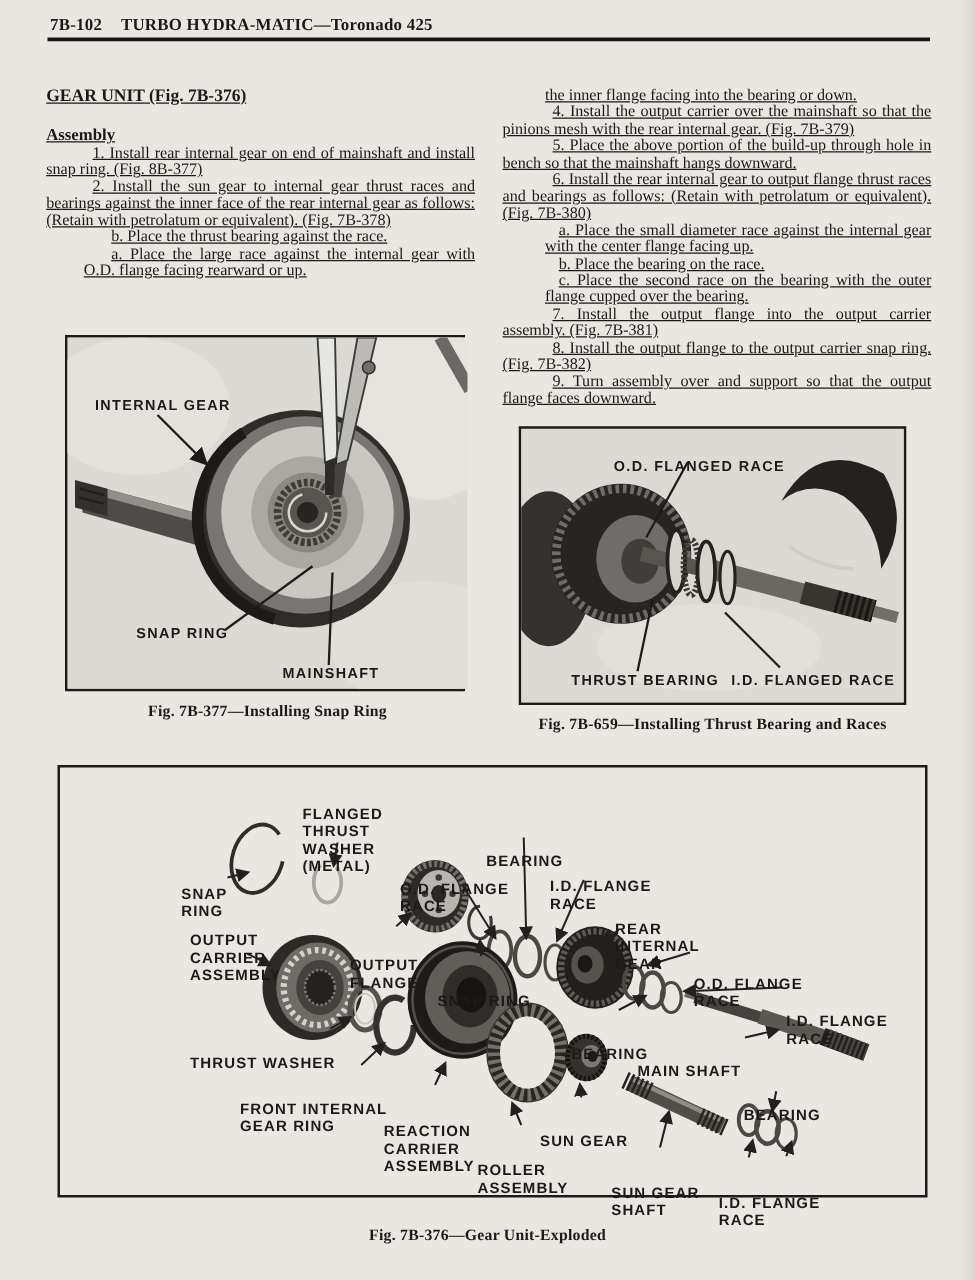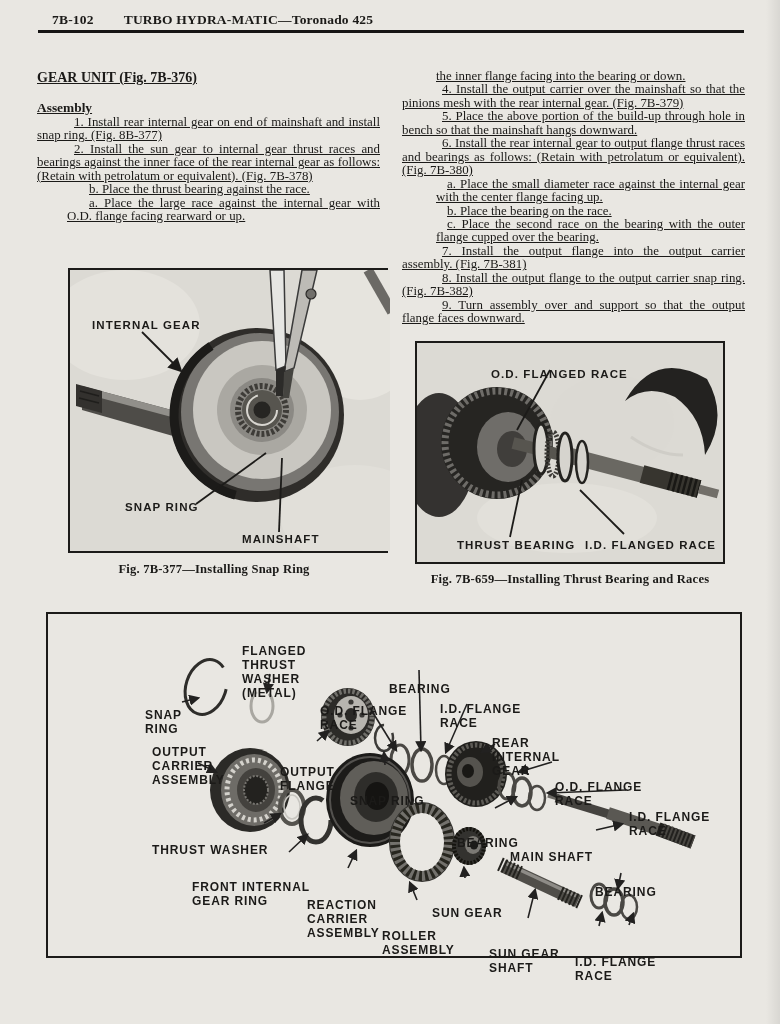--- a/index.html
+++ b/index.html
@@ -1,39 +1,39 @@
 <!DOCTYPE html>
 <html><head>
 <meta charset="utf-8">
 <style>
   html,body{margin:0;padding:0;background:#8a8a8a;}
   .page{position:relative;width:780px;height:1024px;background:#e9e7e2;overflow:hidden;
         font-family:"Liberation Serif", serif;color:#1b1a18;}
   .page::after{content:"";position:absolute;top:0;right:0;width:14px;height:100%;
         background:linear-gradient(to right, rgba(0,0,0,0), rgba(0,0,0,.07));pointer-events:none;}
   
-  .hdr{position:absolute;left:40px;top:12px;display:flex;gap:30px;
-       font-weight:bold;font-size:13.5px;letter-spacing:.2px;margin-left:12px;}
+  .hdr{position:absolute;left:40px;top:12px;display:flex;gap:15px;
+       font-weight:bold;font-size:13.5px;letter-spacing:.2px;}
   .rule{position:absolute;left:38px;top:30px;width:706px;height:2.6px;background:#161514;}
   
   .col{position:absolute;top:70px;width:343px;font-size:12.9px;line-height:13.45px;text-decoration:underline;}
   .col-left{left:37px;}
   .col-right{left:402px;}
   .col h3{margin:1px 0 17px;font-size:14px;}
   .col h4{margin:0 0 1px;font-size:13.4px;}
   .col p{margin:0;text-align:justify;}
   .step{text-indent:37px;}
   .sub{margin-left:30px !important;text-indent:22px;}
   .col-right .step{text-indent:40px;}
   .col-right .sub{margin-left:34px !important;text-indent:11px;}
   .cont{margin-left:34px !important;}
   
   .figbox{position:absolute;border:2px solid #1c1b19;background:#dcdad4;box-sizing:border-box;}
   .figbox svg{position:absolute;left:0;top:0;}
-  .fig377{left:68px;top:268px;width:320px;height:285px;padding-left:32px;}
+  .fig377{left:52px;top:268px;width:320px;height:285px;padding-left:32px;}
   .fig378{left:415px;top:341px;width:310px;height:223px;}
   .fig376{left:46px;top:612px;width:696px;height:346px;background:#e9e7e2;}
   .plabel{position:absolute;font-family:"Liberation Sans", sans-serif;font-weight:600;
           color:#1b1a18;white-space:pre-line;}
   .photo-label{font-size:11.5px;letter-spacing:1.1px;}
   .exp-label{font-size:12px;letter-spacing:.9px;line-height:1.18;margin-top:28px;}
   .caption{position:absolute;font-weight:bold;font-size:12.6px;text-align:center;letter-spacing:.2px;}
   .cap377{left:52px;top:562px;width:324px;}
   .cap378{left:405px;top:572px;width:330px;}
   .cap376{left:0;top:981px;width:780px;}
@@ -292,14 +292,15 @@
 ASSEMBLY</div>
     <div class="plabel exp-label" style="left:334px;top:287px">ROLLER
 ASSEMBLY</div>
     <div class="plabel exp-label" style="left:384px;top:264px">SUN GEAR</div>
     <div class="plabel exp-label" style="left:441px;top:305px">SUN GEAR
 SHAFT</div>
     <div class="plabel exp-label" style="left:547px;top:243px">BEARING</div>
     <div class="plabel exp-label" style="left:527px;top:313px">I.D. FLANGE
 RACE</div>
   </figure>
+  <div class="caption cap376">Fig. 7B-376—Gear Unit-Exploded</div>
 
 </div>
 
 </body></html>

